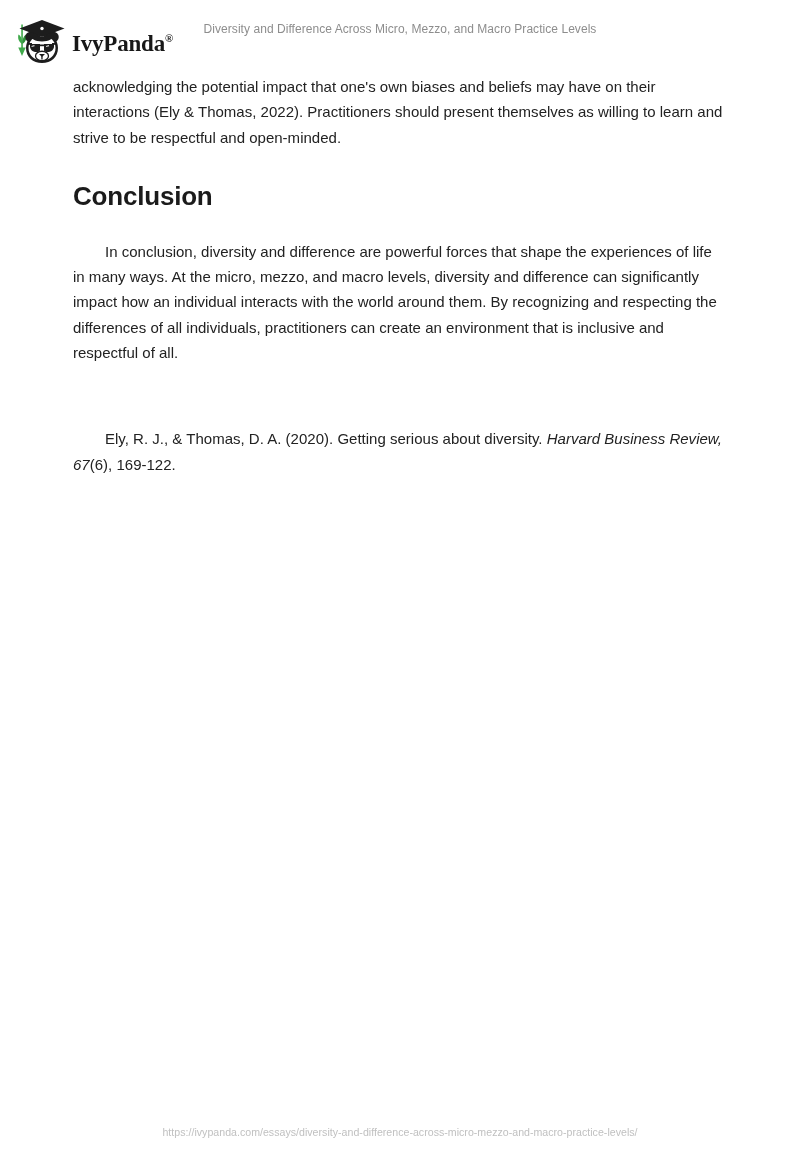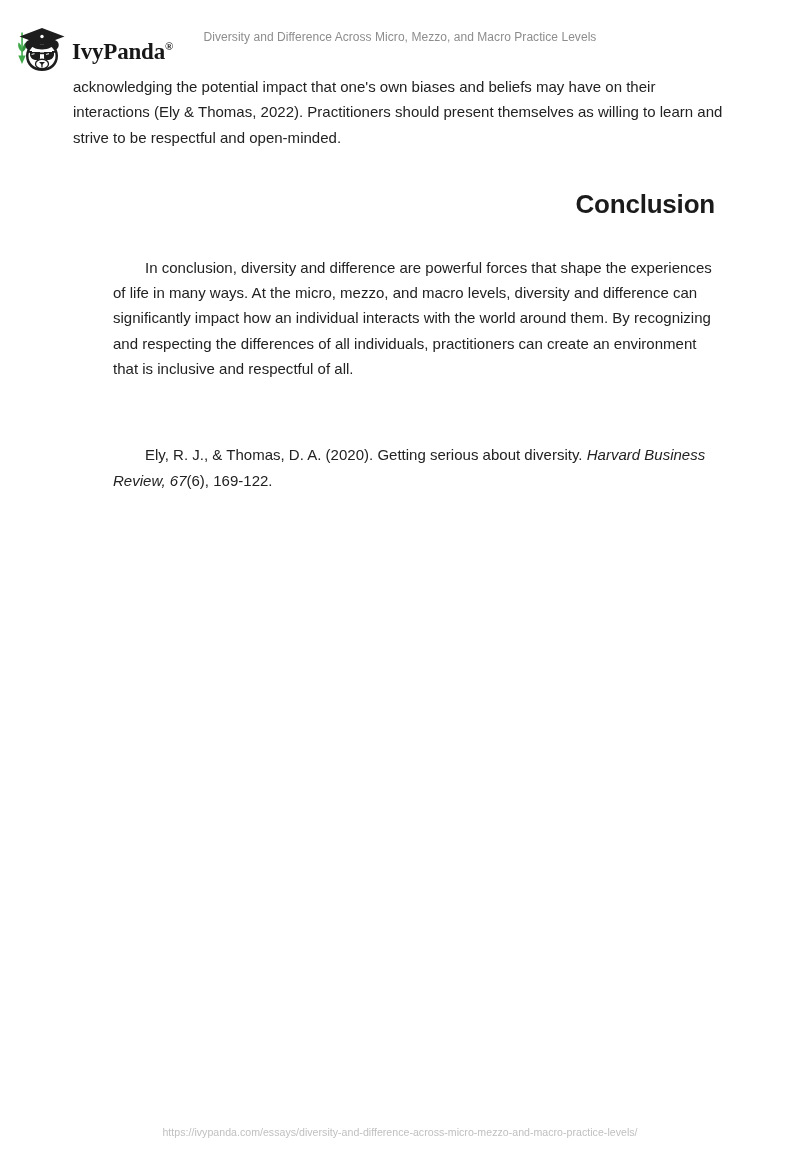--- a/index.html
+++ b/index.html
@@ -12,21 +12,21 @@
     background: #ffffff;
     font-family: "Liberation Sans", sans-serif;
     color: #1a1a1a;
     position: relative;
     overflow: hidden;
   }
 
   
   .page-header {
     position: absolute;
-    top: 16px;
+    top: 8px;
     left: 0;
     width: 768px;
     height: 62px;
   }
   .brand {
     position: absolute;
     left: 14px;
     top: 11px;
     display: flex;
     align-items: center;
@@ -76,30 +76,28 @@
   p.body-text {
     margin: 0;
     font-size: 15px;
     line-height: 25.3px;
     color: #222222;
     text-align: left;
     letter-spacing: 0.01px;
   }
   p.body-text.indent {
     text-indent: 32px;
-    margin-left: 40px;
   }
   h2.section-heading {
-    margin: 8px;
+    margin: 0;
     font-size: 26px;
     line-height: 30px;
     font-weight: bold;
     color: #1b1b1b;
     letter-spacing: -0.2px;
-    text-align: right;
   }
 
   .gap-conclusion-head { height: 31px; }
   .gap-after-conclusion-head { height: 28px; }
   .gap-reference-head { height: 32px; }
   .gap-after-reference-head { height: 29px; }
 
   .it { font-style: italic; }
 
   

